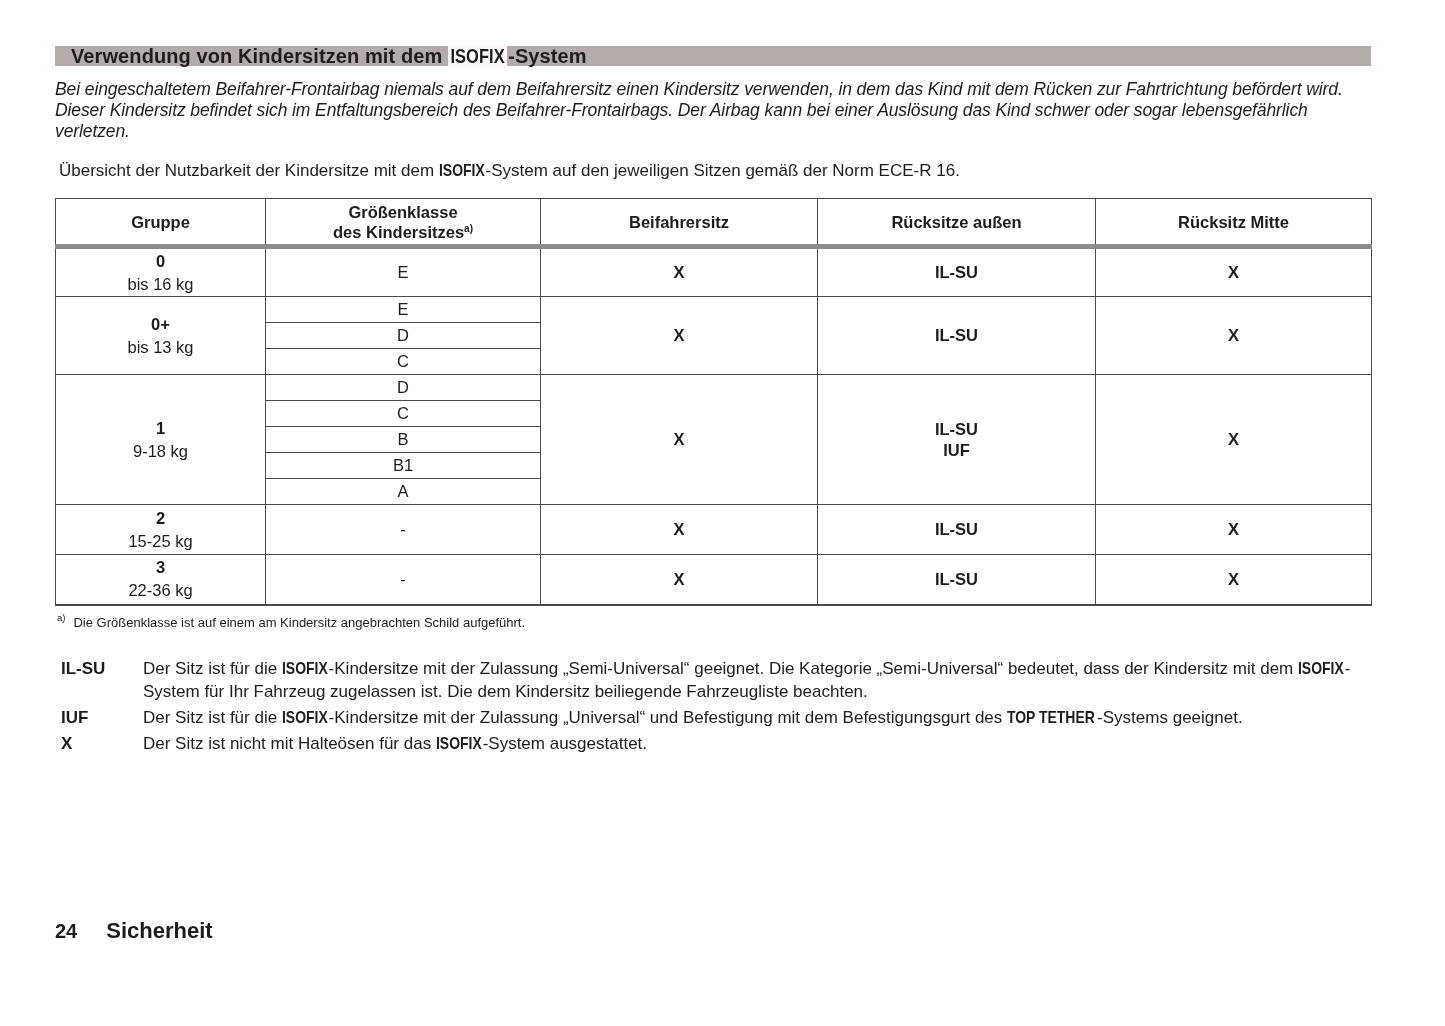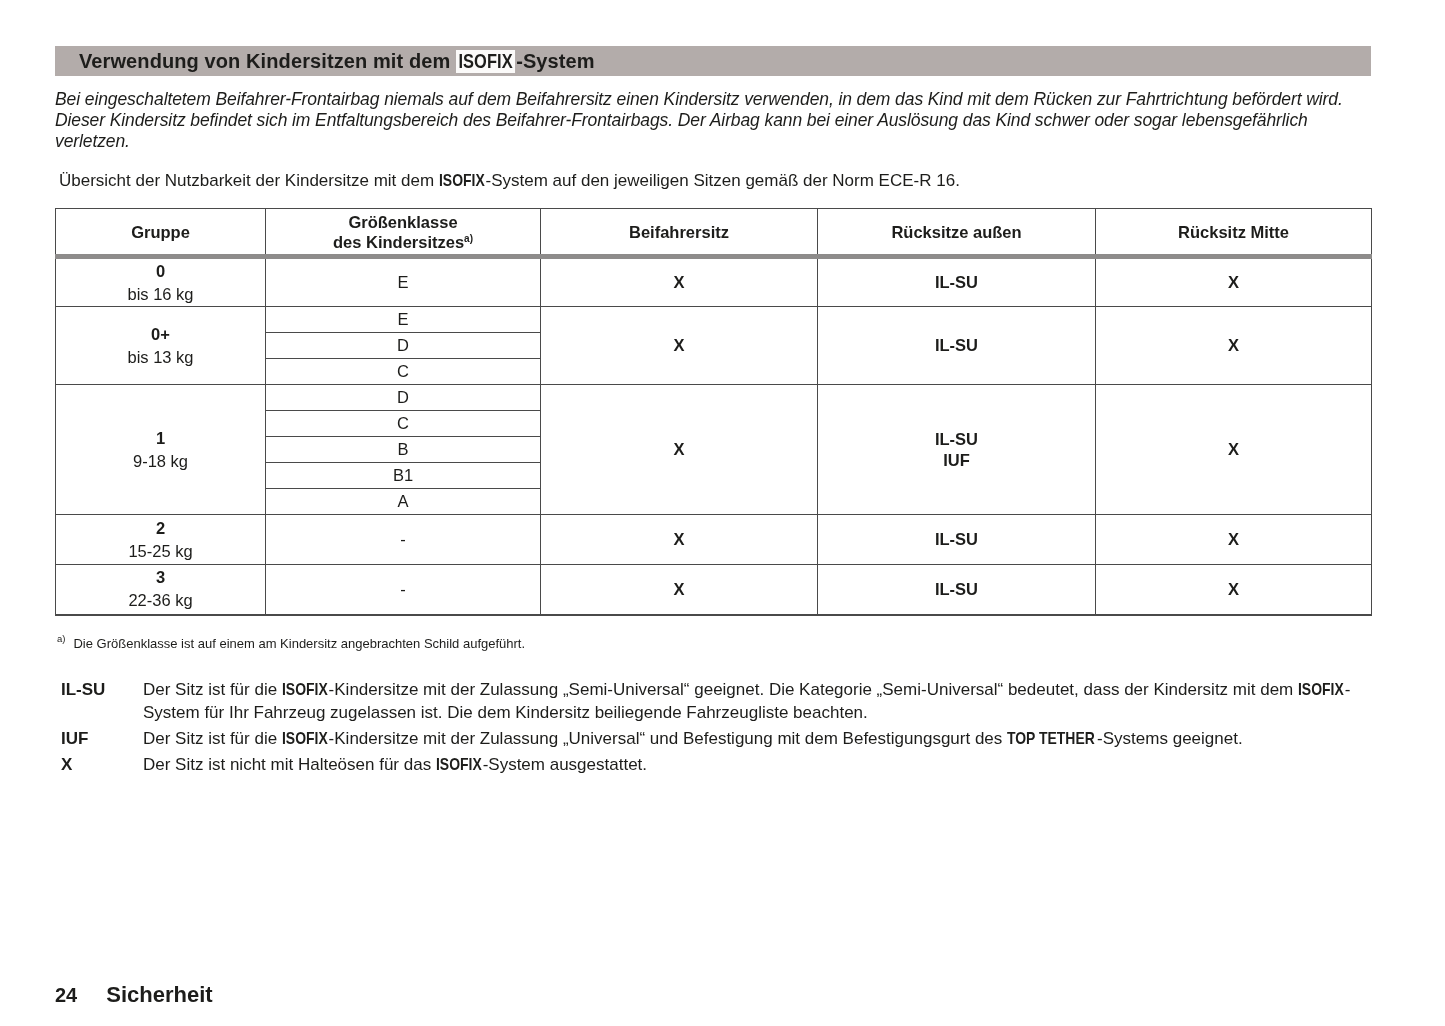--- a/index.html
+++ b/index.html
@@ -16,24 +16,24 @@
     background: #ffffff;
     color: var(--text);
     font-family: "Liberation Sans", sans-serif;
     overflow: hidden;
     position: relative;
   }
   .page { padding: 46px 74px 0 55px; }
 
   .title-bar {
     background: var(--header-bar);
-    height: 30px;
+    height: 20px;
     display: flex;
     align-items: center;
-    padding-left: 24px;
+    padding-left: 16px;
     font-size: 20px;
     font-weight: 700;
     letter-spacing: 0.1px;
   }
 
   .brand {
     display: inline-block;
     font-weight: 700;
     transform: scaleX(0.82);
     transform-origin: 0 50%;
@@ -85,41 +85,41 @@
     font-size: 10px;
     vertical-align: super;
     line-height: 0;
   }
   td.size-cell { height: 26px; line-height: 25px; }
   td.group-cell { line-height: 23px; padding: 2px 0; }
   td.group-cell .group-num { font-weight: 700; }
   td.value-cell { font-weight: 700; line-height: 21px; }
 
   .footnote {
-    margin-top: 20px;
+    margin-top: 9px;
     font-size: 13px;
     padding-left: 2px;
   }
   .footnote .fn-sup { font-size: 9.5px; margin-right: 8px; }
 
   .legend { margin-top: 27px; }
   .legend-row {
     display: grid;
     grid-template-columns: 82px 1fr;
     font-size: 17px;
     line-height: 23px;
     margin-bottom: 3px;
     padding-left: 6px;
   }
   .legend-term { font-weight: 700; }
 
   .page-footer {
     position: absolute;
     left: 55px;
-    top: 982px;
+    top: 918px;
     display: flex;
     align-items: baseline;
     gap: 29px;
   }
   .page-footer .page-num { font-size: 20px; font-weight: 700; }
   .page-footer .section { font-size: 22px; font-weight: 700; text-align: center; }
 </style>
 </head>
 <body>
 

